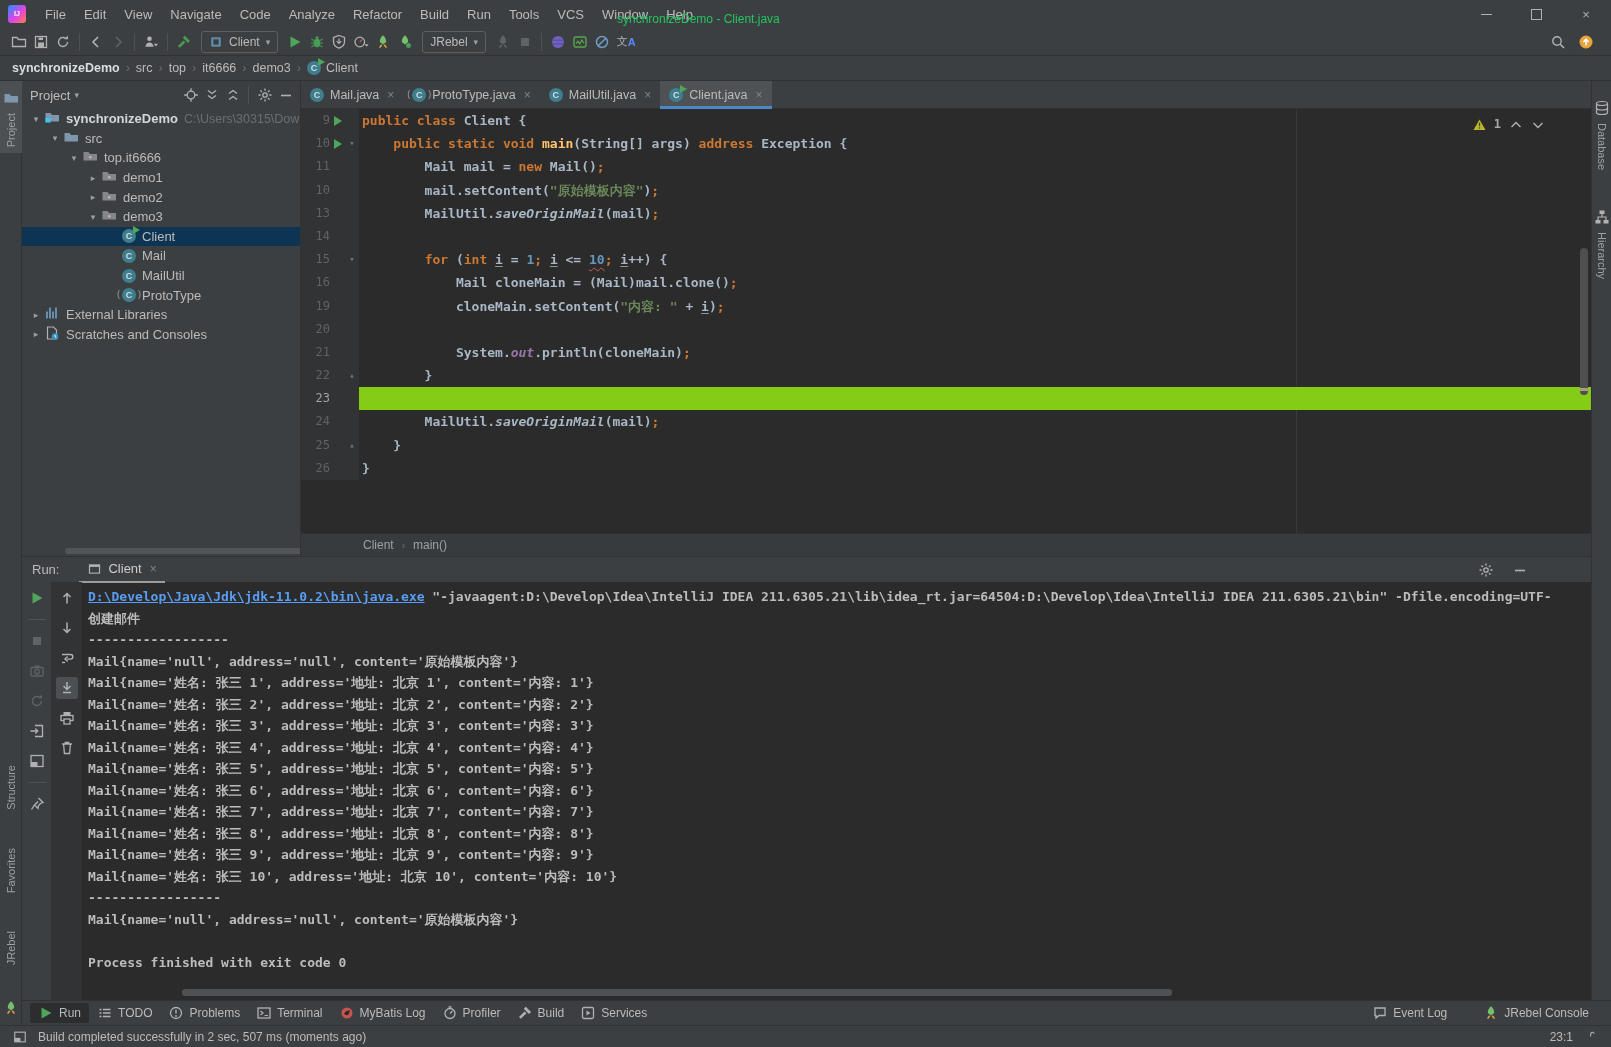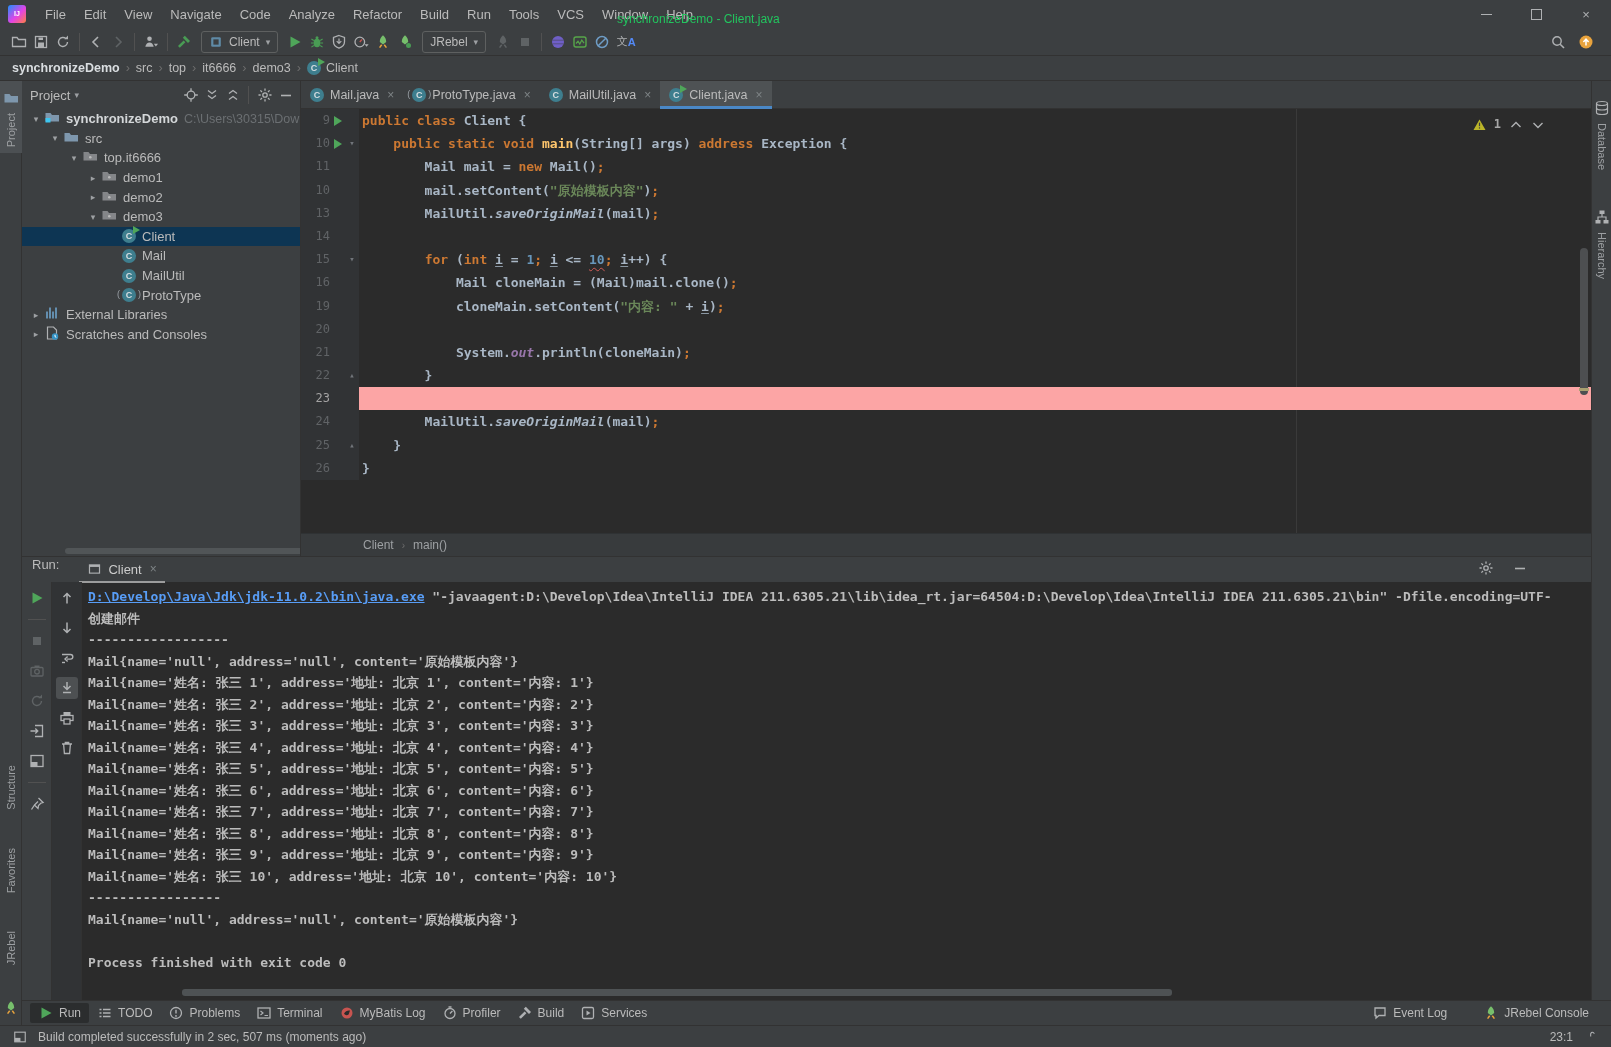--- a/index.html
+++ b/index.html
@@ -72,21 +72,21 @@
   
   .editor{position:absolute;left:300px;top:81px;width:1291px;height:475px;background:#2b2b2b;
     display:flex;flex-direction:column;border-left:1px solid #323232;box-sizing:border-box;}
   .ed-tabs{height:27px;background:#3c3f41;display:flex;flex:none;border-bottom:1px solid #323232;}
   .ed-tab{display:flex;align-items:center;gap:6px;padding:0 9px;font-size:12.5px;color:#bbbbbb;position:relative;}
   .ed-tab.active{background:#4e5254;}
   .ed-tab.active::after{content:"";position:absolute;left:0;right:0;bottom:-1px;height:3px;background:#4a88c7;}
   .tab-close{color:#7e8486;font-size:12px;margin-left:2px;}
   .ed-code{flex:1;position:relative;overflow:hidden;font:bold 13px/23.2px "DejaVu Sans Mono",monospace;}
   .code-row{display:flex;height:23.2px;position:relative;}
-  .code-row.cur{background:#fca5a5;}
+  .code-row.cur{background:#84cc16;}
   .gut{width:58px;flex:none;background:#313335;display:flex;align-items:center;box-sizing:border-box;}
   .ln{width:29px;text-align:right;color:#606366;font-weight:normal;font-size:12px;flex:none;}
   .code-row.cur .ln{color:#a4a3a3;}
   .gut-ic{width:15px;display:flex;justify-content:center;align-items:center;flex:none;}
   .gut-run{width:0;height:0;border-left:8px solid #4fa65a;border-top:5px solid transparent;border-bottom:5px solid transparent;}
   .gut-fold{width:14px;text-align:center;color:#71757a;font-size:9px;flex:none;}
   .ct{white-space:pre;color:#a9b7c6;padding-left:3px;}
   .tk-kw{color:#cc7832;} .tk-str{color:#6a8759;} .tk-num{color:#6897bb;}
   .tk-numw{color:#6897bb;text-decoration:underline wavy #cf5b56 1px;text-underline-offset:3px;}
   .tk-fn{color:#ffc66d;}
@@ -97,21 +97,21 @@
   .guide-line{position:absolute;left:995px;top:0;bottom:0;width:1px;background:#3a3a3a;}
   .ed-vscroll{position:absolute;right:3px;top:139px;width:8px;height:147px;background:#4d4f51;border-radius:4px;}
   .stripe-mark{position:absolute;right:2px;top:279px;width:10px;height:3px;background:#a8a070;}
   .inspect{position:absolute;right:46px;top:4px;display:flex;align-items:center;gap:8px;font-size:12px;color:#a8a8a8;}
   .ed-bread{height:22px;background:#383b3d;display:flex;align-items:center;padding-left:62px;font-size:12px;
     color:#9da0a3;gap:8px;flex:none;border-top:1px solid #2f3234;}
   .edb-sep{color:#6e6e6e;font-size:10px;}
   
   .run-panel{position:absolute;left:22px;top:556px;width:1569px;height:444px;background:#2b2b2b;
     display:flex;flex-direction:column;box-sizing:border-box;}
-  .rp-header{height:26px;background:#3c3f41;display:flex;align-items:flex-start;padding:0 60px 0 10px;
+  .rp-header{height:26px;background:#3c3f41;display:flex;align-items:center;padding:0 60px 0 10px;
     flex:none;border-top:1px solid #323232;box-sizing:border-box;}
   .rp-label{margin-right:20px;color:#bbbbbb;}
   .rp-tab{height:26px;display:flex;align-items:center;gap:6px;padding:0 8px;border-bottom:2px solid #9c9c9c;
     color:#cccccc;box-sizing:border-box;}
   .rp-header-icons{margin-left:auto;display:flex;gap:12px;}
   .rp-body{flex:1;display:flex;min-height:0;}
   .rp-outer{width:30px;background:#3c3f41;border-right:1px solid #323232;display:flex;flex-direction:column;
     align-items:center;padding-top:5px;gap:8px;flex:none;box-sizing:border-box;}
   .rp-inner{width:30px;background:#313335;border-right:1px solid #323232;display:flex;flex-direction:column;
     align-items:center;padding-top:5px;gap:8px;flex:none;box-sizing:border-box;}

